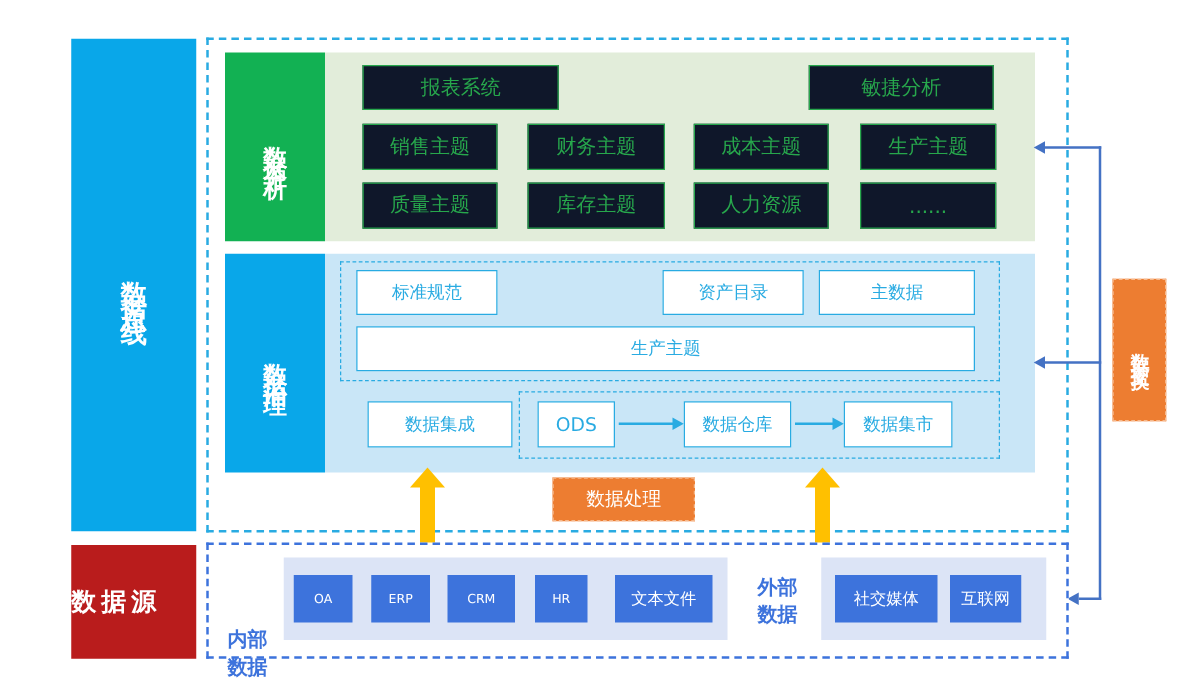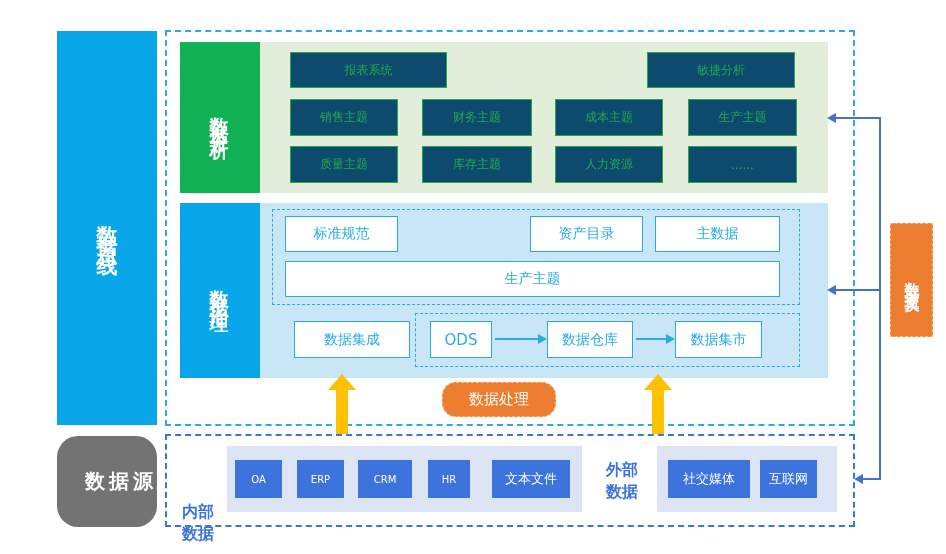--- a/index.html
+++ b/index.html
@@ -3,37 +3,37 @@
 <meta charset="utf-8">
 <style>
   html,body{margin:0;padding:0;background:#ffffff;}
   body{font-family:"DejaVu Sans","Liberation Sans",sans-serif;}
   #canvas{position:relative;width:946px;height:554px;background:#ffffff;overflow:hidden;}
 
   .abs{position:absolute;box-sizing:border-box;}
 
   
   .bar-cyan{background:#09a7e9;color:#ffffff;display:flex;align-items:center;justify-content:center;}
-  .bar-royal{background:#737373;color:#ffffff;display:flex;align-items:center;justify-content:flex-end;border-radius:21px;}
+  .bar-royal{background:#b91c1c;color:#ffffff;display:flex;align-items:center;justify-content:flex-start;}
   .vtext{writing-mode:vertical-rl;text-orientation:upright;letter-spacing:10px;font-size:21px;font-weight:600;}
   .vtext-sm{writing-mode:vertical-rl;text-orientation:upright;letter-spacing:8px;font-size:19px;font-weight:600;}
   .vtext-xs{writing-mode:vertical-rl;text-orientation:upright;letter-spacing:5px;font-size:15px;font-weight:600;}
 
   
   .dash-outer{border:2px dashed #29abe2;background:#ffffff;}
   .dash-bottom{border:2px dashed #3d73dc;background:#ffffff;}
   .dash-inner{border:1.5px dashed #29abe2;}
 
   
   .panel-green{background:#e2edda;}
   .panel-blue{background:#c9e6f7;}
   .strip-lav{background:#dce4f6;}
 
   
-  .gbox{background:#0c4a6e;border:1.5px solid #27a74c;color:#27a74c;font-size:12px;
+  .gbox{background:#0f172a;border:1.5px solid #27a74c;color:#27a74c;font-size:16px;
         display:flex;align-items:center;justify-content:center;}
   .cbox{background:#ffffff;border:1.5px solid #29abe2;color:#29abe2;font-size:14px;
         display:flex;align-items:center;justify-content:center;}
   .bbox{background:#3d73dc;color:#ffffff;font-size:10px;
         display:flex;align-items:center;justify-content:center;}
   .obox{background:#ed7d31;color:#ffffff;border:1px dashed #f6b98c;font-size:15px;
         display:flex;align-items:center;justify-content:center;}
 
   .blue-lbl{color:#3d73dc;font-weight:700;font-size:16px;line-height:1.35;text-align:center;}
 
@@ -97,21 +97,21 @@
   <div class="abs dash-inner" style="left:415px;top:313px;width:385px;height:54px;"></div>
   <div class="abs cbox" style="left:430px;top:321px;width:62px;height:37px;font-size:15px;">ODS</div>
   <div class="abs cbox" style="left:547px;top:321px;width:86px;height:37px;">数据仓库</div>
   <div class="abs cbox" style="left:675px;top:321px;width:87px;height:37px;">数据集市</div>
 
   <div class="abs cline" style="left:495px;top:338px;width:44px;"></div>
   <div class="abs ctri-right" style="left:538px;top:334px;"></div>
   <div class="abs cline" style="left:636px;top:338px;width:31px;"></div>
   <div class="abs ctri-right" style="left:666px;top:334px;"></div>
 
-  <div class="abs obox" style="left:442px;top:382px;width:114px;height:35px;border-radius:14px;">数据处理</div>
+  <div class="abs obox" style="left:442px;top:382px;width:114px;height:35px;">数据处理</div>
 
   <div class="abs ya-head" style="left:328px;top:374px;"></div>
   <div class="abs ya-shaft" style="left:336px;top:389px;height:46px;"></div>
   <div class="abs ya-head" style="left:644px;top:374px;"></div>
   <div class="abs ya-shaft" style="left:652px;top:389px;height:46px;"></div>
 
   <div class="abs vline" style="left:879px;top:117px;height:363px;"></div>
   <div class="abs hline" style="left:836px;top:117px;width:45px;"></div>
   <div class="abs tri-left" style="left:827px;top:113px;"></div>
   <div class="abs hline" style="left:836px;top:289px;width:45px;"></div>

